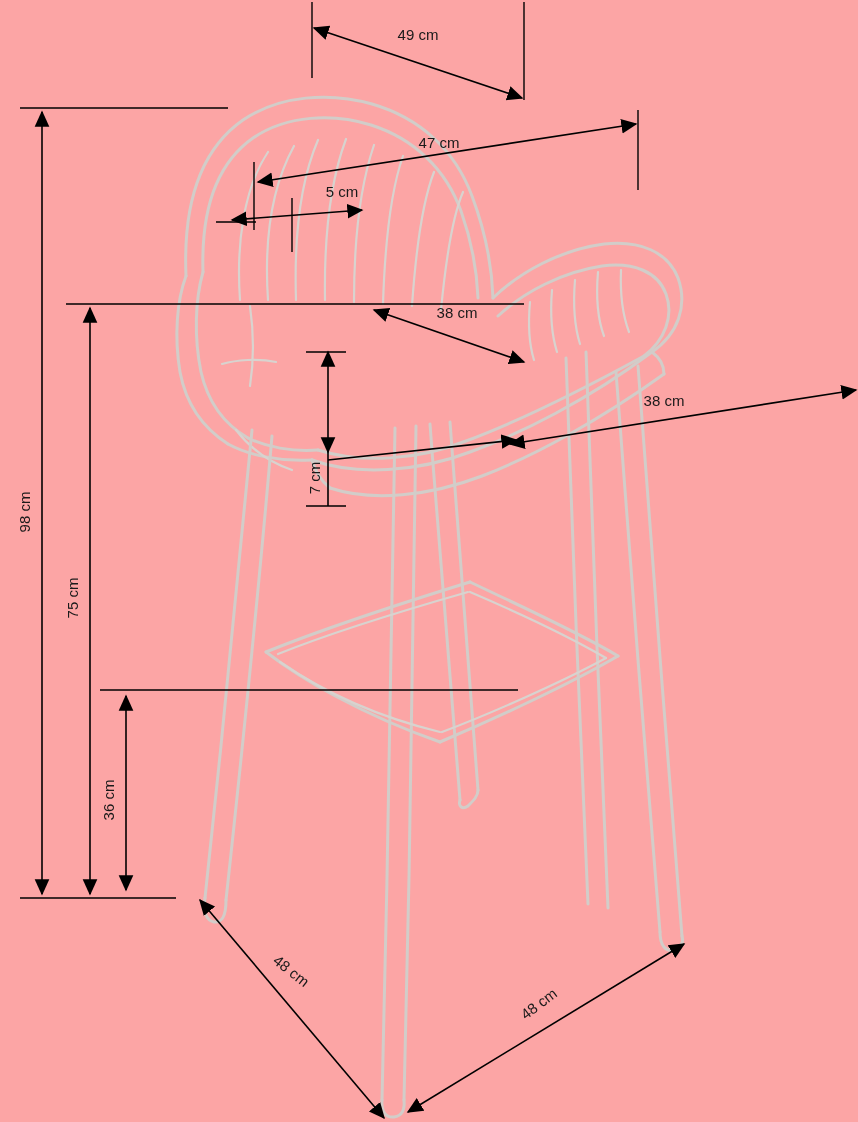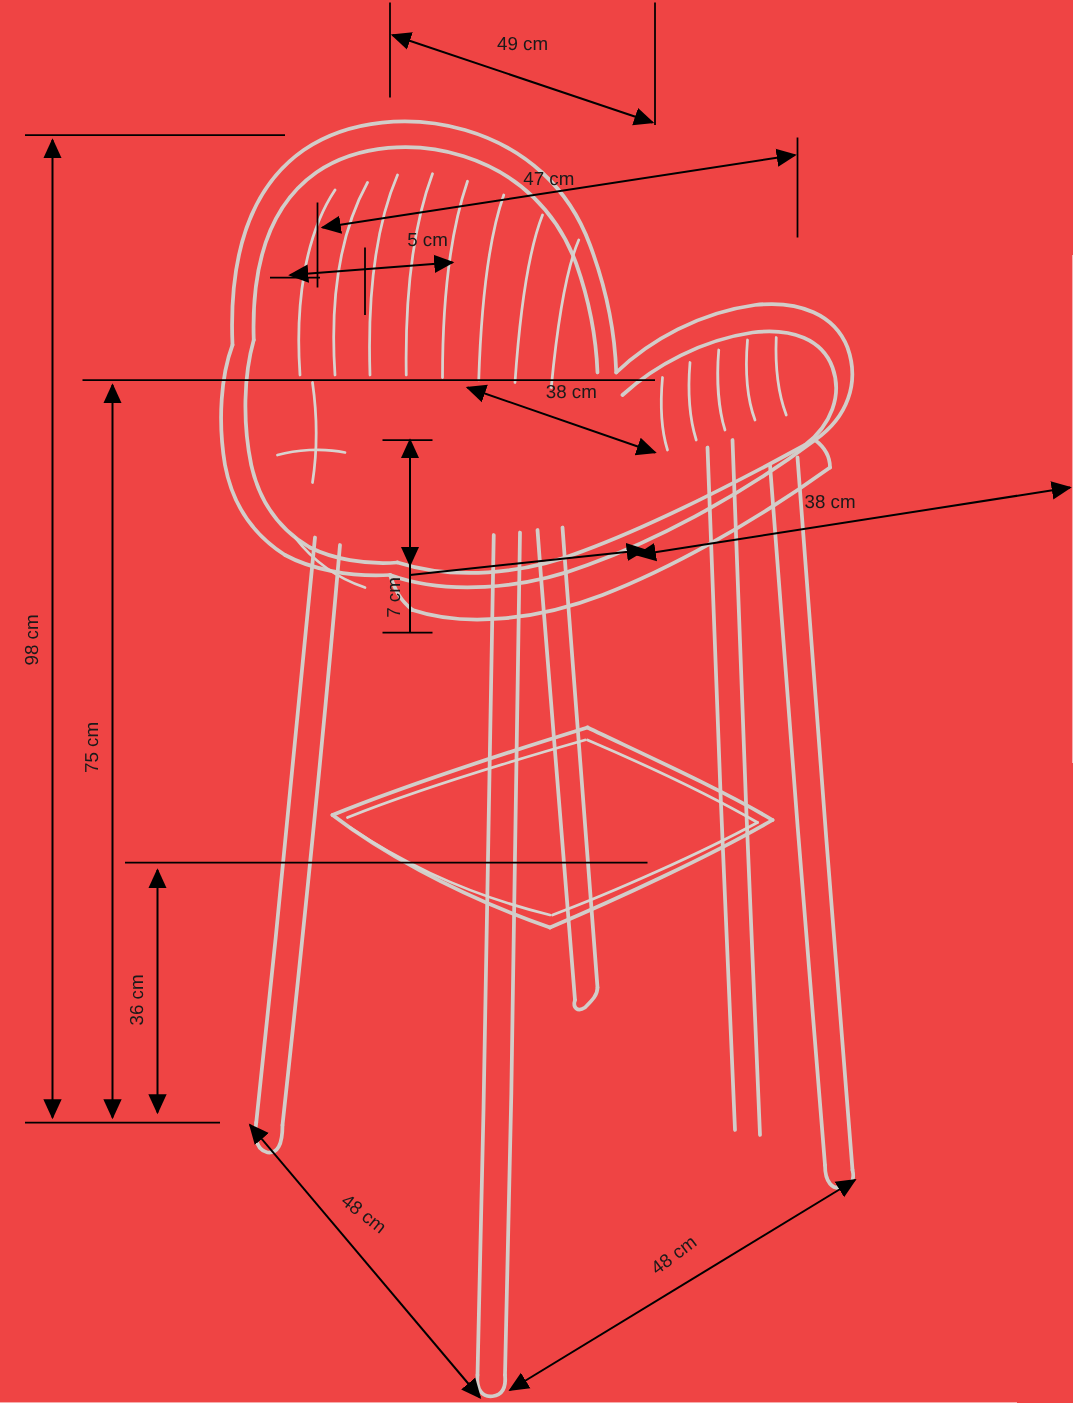--- a/index.html
+++ b/index.html
@@ -7,21 +7,21 @@
     padding: 0;
     background: #ffffff;
   }
   body {
     font-family: "Liberation Sans", sans-serif;
   }
   #stage {
     position: relative;
     width: 858px;
     height: 1122px;
-    background: #ef4444;
+    background: #fca5a5;
     overflow: hidden;
   }
   svg.diagram {
     position: absolute;
     left: 0;
     top: 0;
     width: 858px;
     height: 1122px;
   }
   .dim-label {

